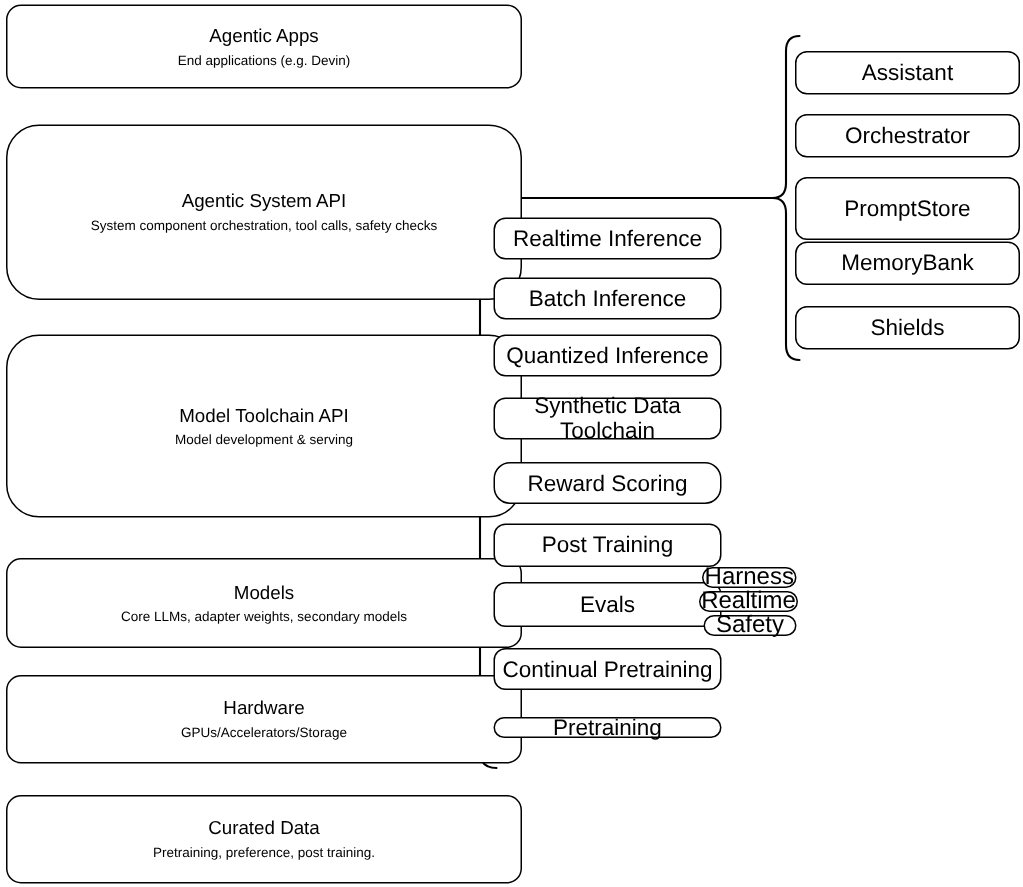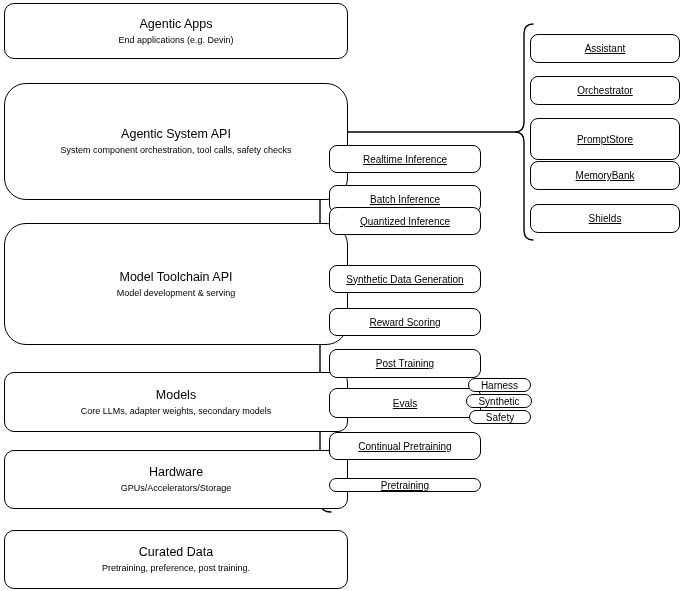--- a/index.html
+++ b/index.html
@@ -60,38 +60,37 @@
     left: 329px;
     width: 152px;
     box-sizing: border-box;
     border: 1.4px solid var(--stroke, #000000);
     background: var(--bg, #ffffff);
     border-radius: 8px;
     display: flex;
     align-items: center;
     justify-content: center;
     text-align: center;
-    font-size: 10px;
+    font-size: 15px;
     z-index: 2;
-    text-decoration: underline;
   }
   .node.right-col {
     left: 530px;
     width: 150px;
   }
   .pill {
     position: absolute;
     box-sizing: border-box;
     border: 1.2px solid var(--stroke, #000000);
     background: var(--bg, #ffffff);
     border-radius: 99px;
     display: flex;
     align-items: center;
     justify-content: center;
-    font-size: 10px;
+    font-size: 16px;
     z-index: 3;
   }
 </style>
 </head>
 <body>
 
 <div class="canvas">
 
   <svg class="overlay" viewBox="0 0 682 591">
 
@@ -129,30 +128,30 @@
     <div class="subtitle">GPUs/Accelerators/Storage</div>
   </div>
 
   <div class="box" style="top:530px;height:59px;">
     <div class="title">Curated Data</div>
     <div class="subtitle">Pretraining, preference, post training.</div>
   </div>
 
   <div class="node" style="top:185px;height:28px;">Batch Inference</div>
   <div class="node" style="top:145px;height:28px;">Realtime Inference</div>
-  <div class="node" style="top:207px;height:28px;">Quantized Inference</div>
-  <div class="node" style="top:265px;height:28px;">Synthetic Data Generation</div>
-  <div class="node" style="top:308px;height:28px;">Reward Scoring</div>
+  <div class="node" style="top:223px;height:28px;">Quantized Inference</div>
+  <div class="node" style="top:265px;height:28px;">Synthetic Data Toolchain</div>
+  <div class="node" style="top:308px;height:28px;border-radius:11px;">Reward Scoring</div>
   <div class="node" style="top:349px;height:29px;">Post Training</div>
   <div class="node" style="top:388px;height:30px;">Evals</div>
   <div class="node" style="top:432px;height:28px;">Continual Pretraining</div>
   <div class="node" style="top:478px;height:14px;">Pretraining</div>
 
   <div class="pill" style="left:468px;top:378px;width:63px;height:14px;">Harness</div>
-  <div class="pill" style="left:466px;top:394px;width:66px;height:14px;">Synthetic</div>
+  <div class="pill" style="left:466px;top:394px;width:66px;height:14px;">Realtime</div>
   <div class="pill" style="left:469px;top:410px;width:62px;height:14px;">Safety</div>
 
   <div class="node right-col" style="top:34px;height:29px;">Assistant</div>
   <div class="node right-col" style="top:76px;height:29px;">Orchestrator</div>
   <div class="node right-col" style="top:118px;height:42px;">PromptStore</div>
   <div class="node right-col" style="top:161px;height:29px;">MemoryBank</div>
   <div class="node right-col" style="top:204px;height:29px;">Shields</div>
 
 </div>
 

